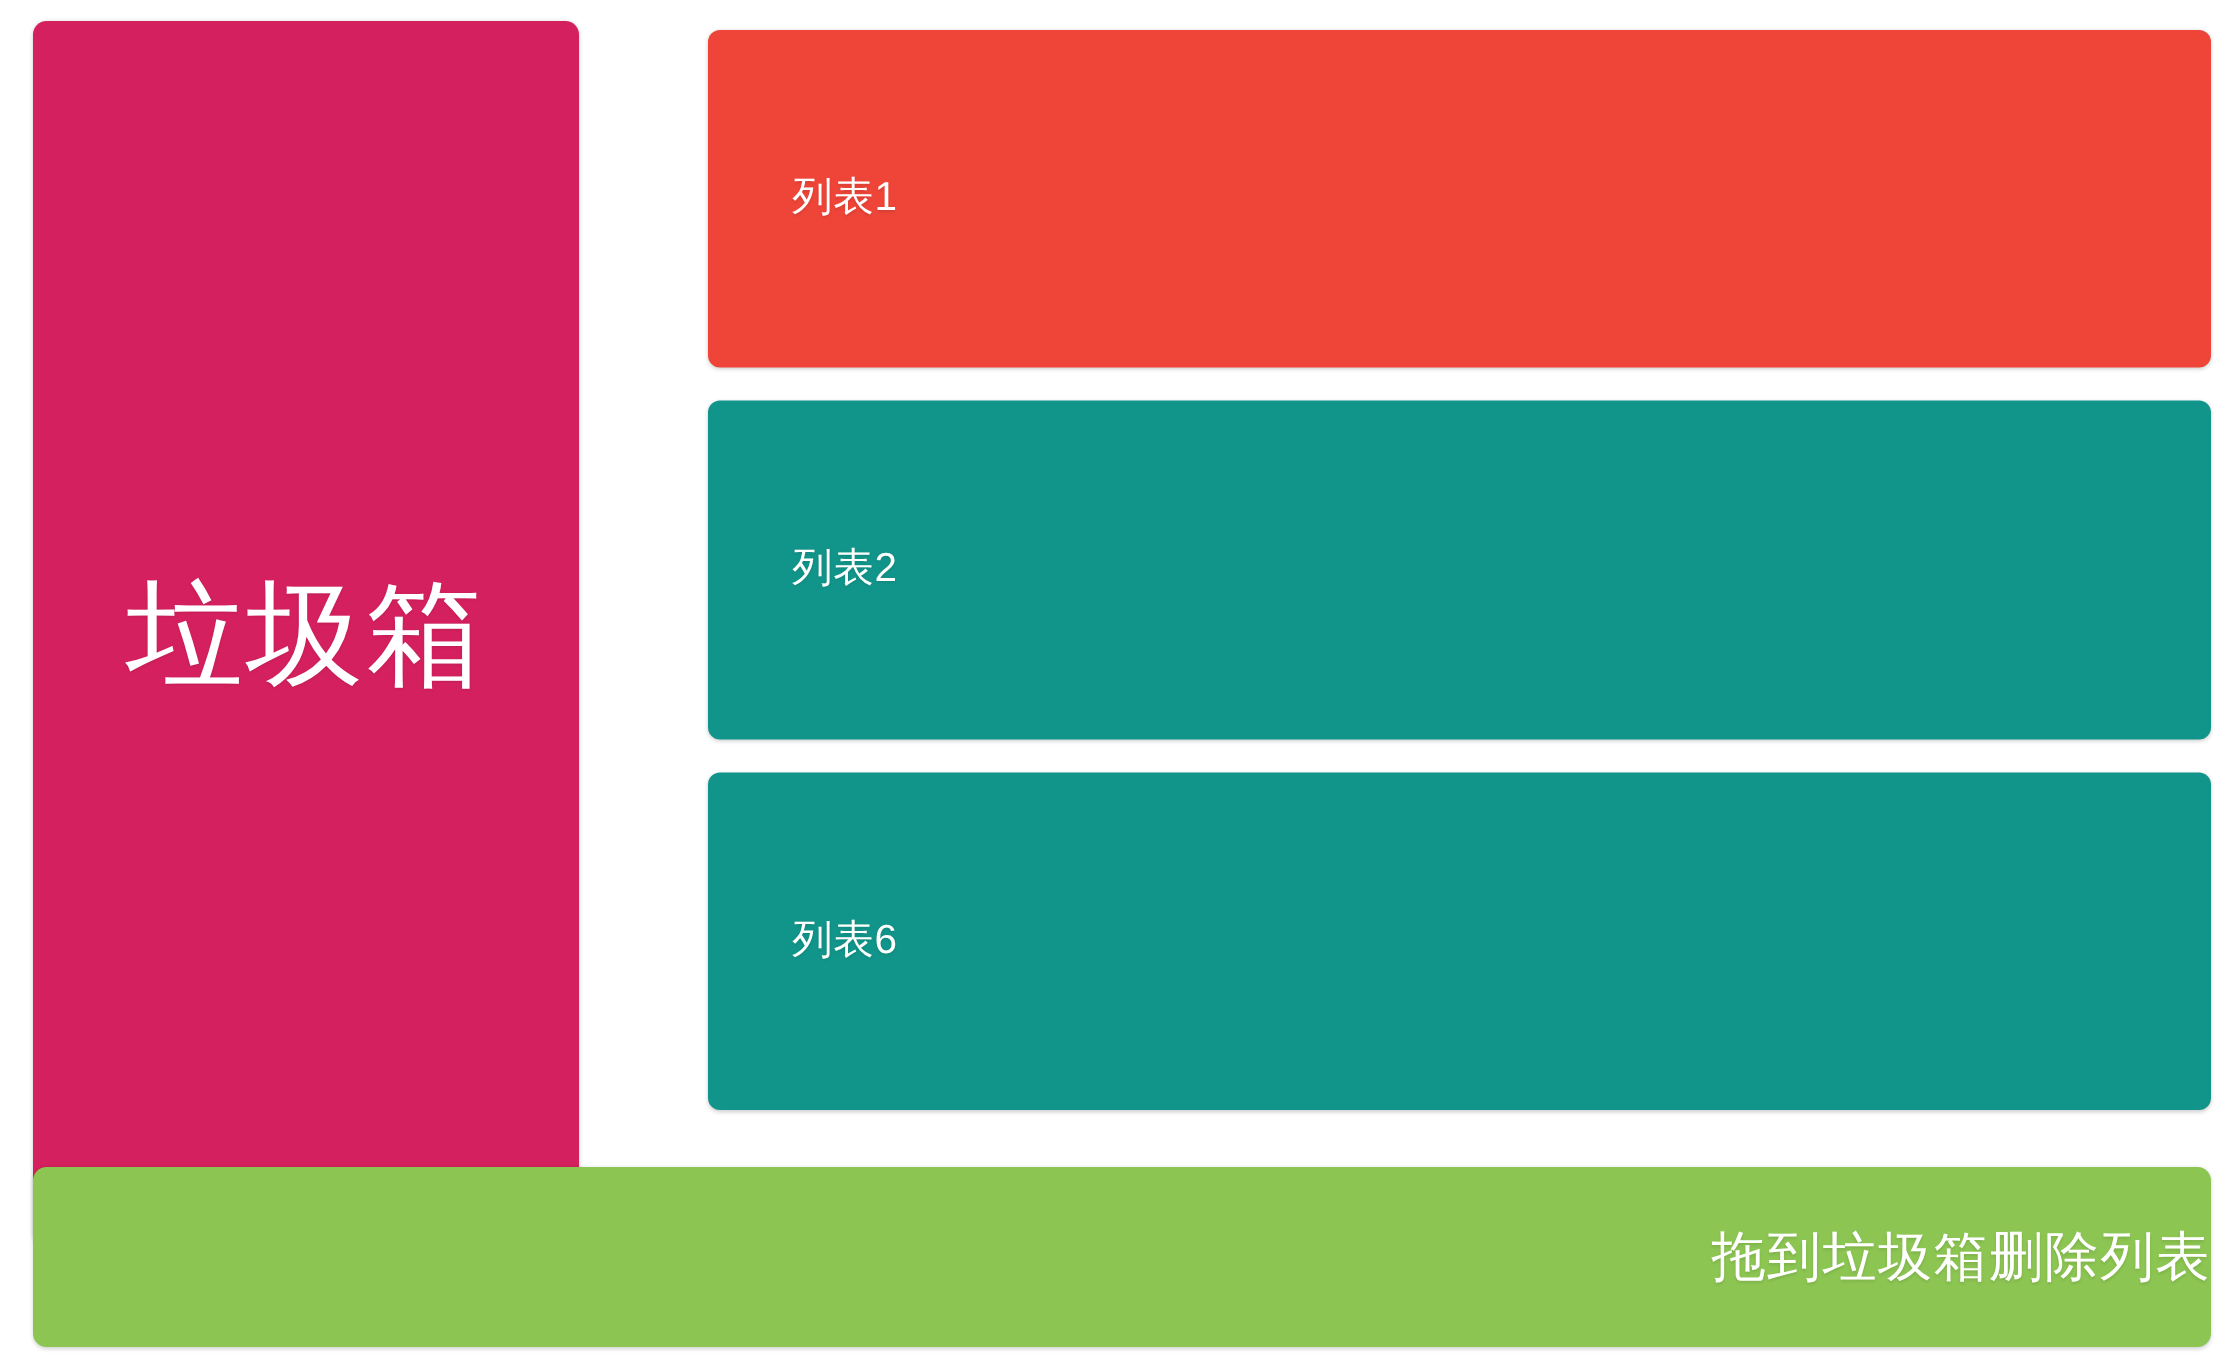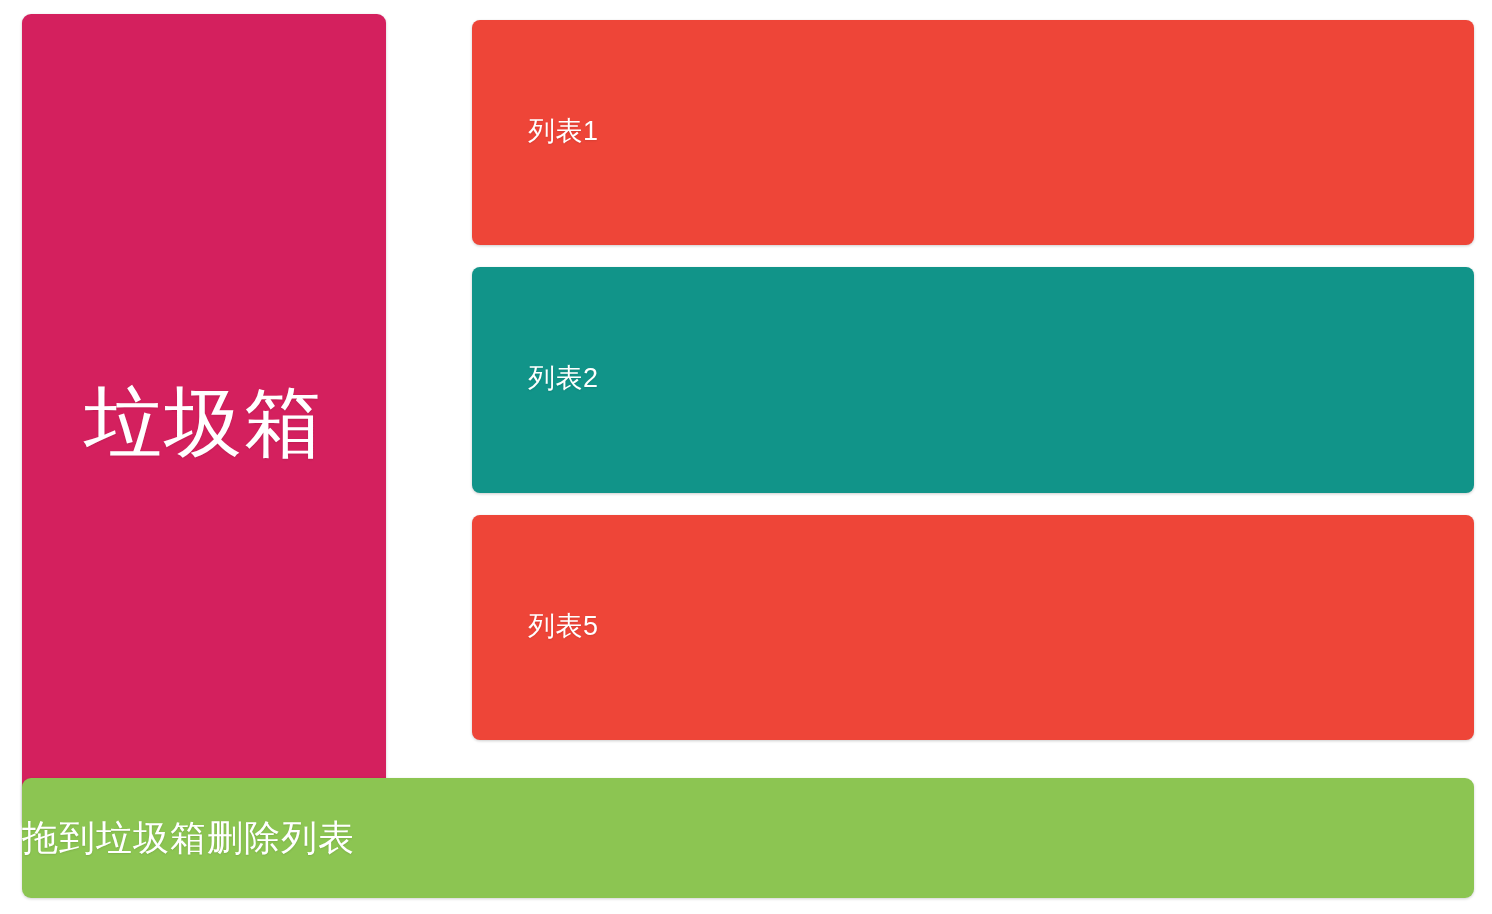--- a/index.html
+++ b/index.html
@@ -85,21 +85,21 @@
   .hint-bar {
     position: absolute;
     left: 22px;
     top: 778px;
     width: 1452px;
     height: 120px;
     background: #8cc552;
     border-radius: 9px;
     display: flex;
     align-items: center;
-    justify-content: flex-start;
+    justify-content: flex-end;
     box-shadow: 0 1px 3px rgba(0,0,0,0.18);
   }
   .hint-bar-label {
     color: #ffffff;
     font-size: 36px;
     line-height: 1;
     letter-spacing: 1px;
     font-weight: 400;
     white-space: nowrap;
     text-shadow: 0 1px 2px rgba(0,0,0,0.10);
@@ -114,22 +114,22 @@
     <span class="trash-zone-label">垃圾箱</span>
   </div>
 
   <div class="list-column" id="list-column">
       <div class="list-item tone-red">
         <span class="list-item-label">列表1</span>
       </div>
       <div class="list-item tone-teal">
         <span class="list-item-label">列表2</span>
       </div>
-      <div class="list-item tone-red">
-        <span class="list-item-label">列表5</span>
+      <div class="list-item tone-teal">
+        <span class="list-item-label">列表6</span>
       </div>
     </div>
 
   <div class="hint-bar">
     <span class="hint-bar-label">拖到垃圾箱删除列表</span>
   </div>
 
 </div>
 
 </body></html>

